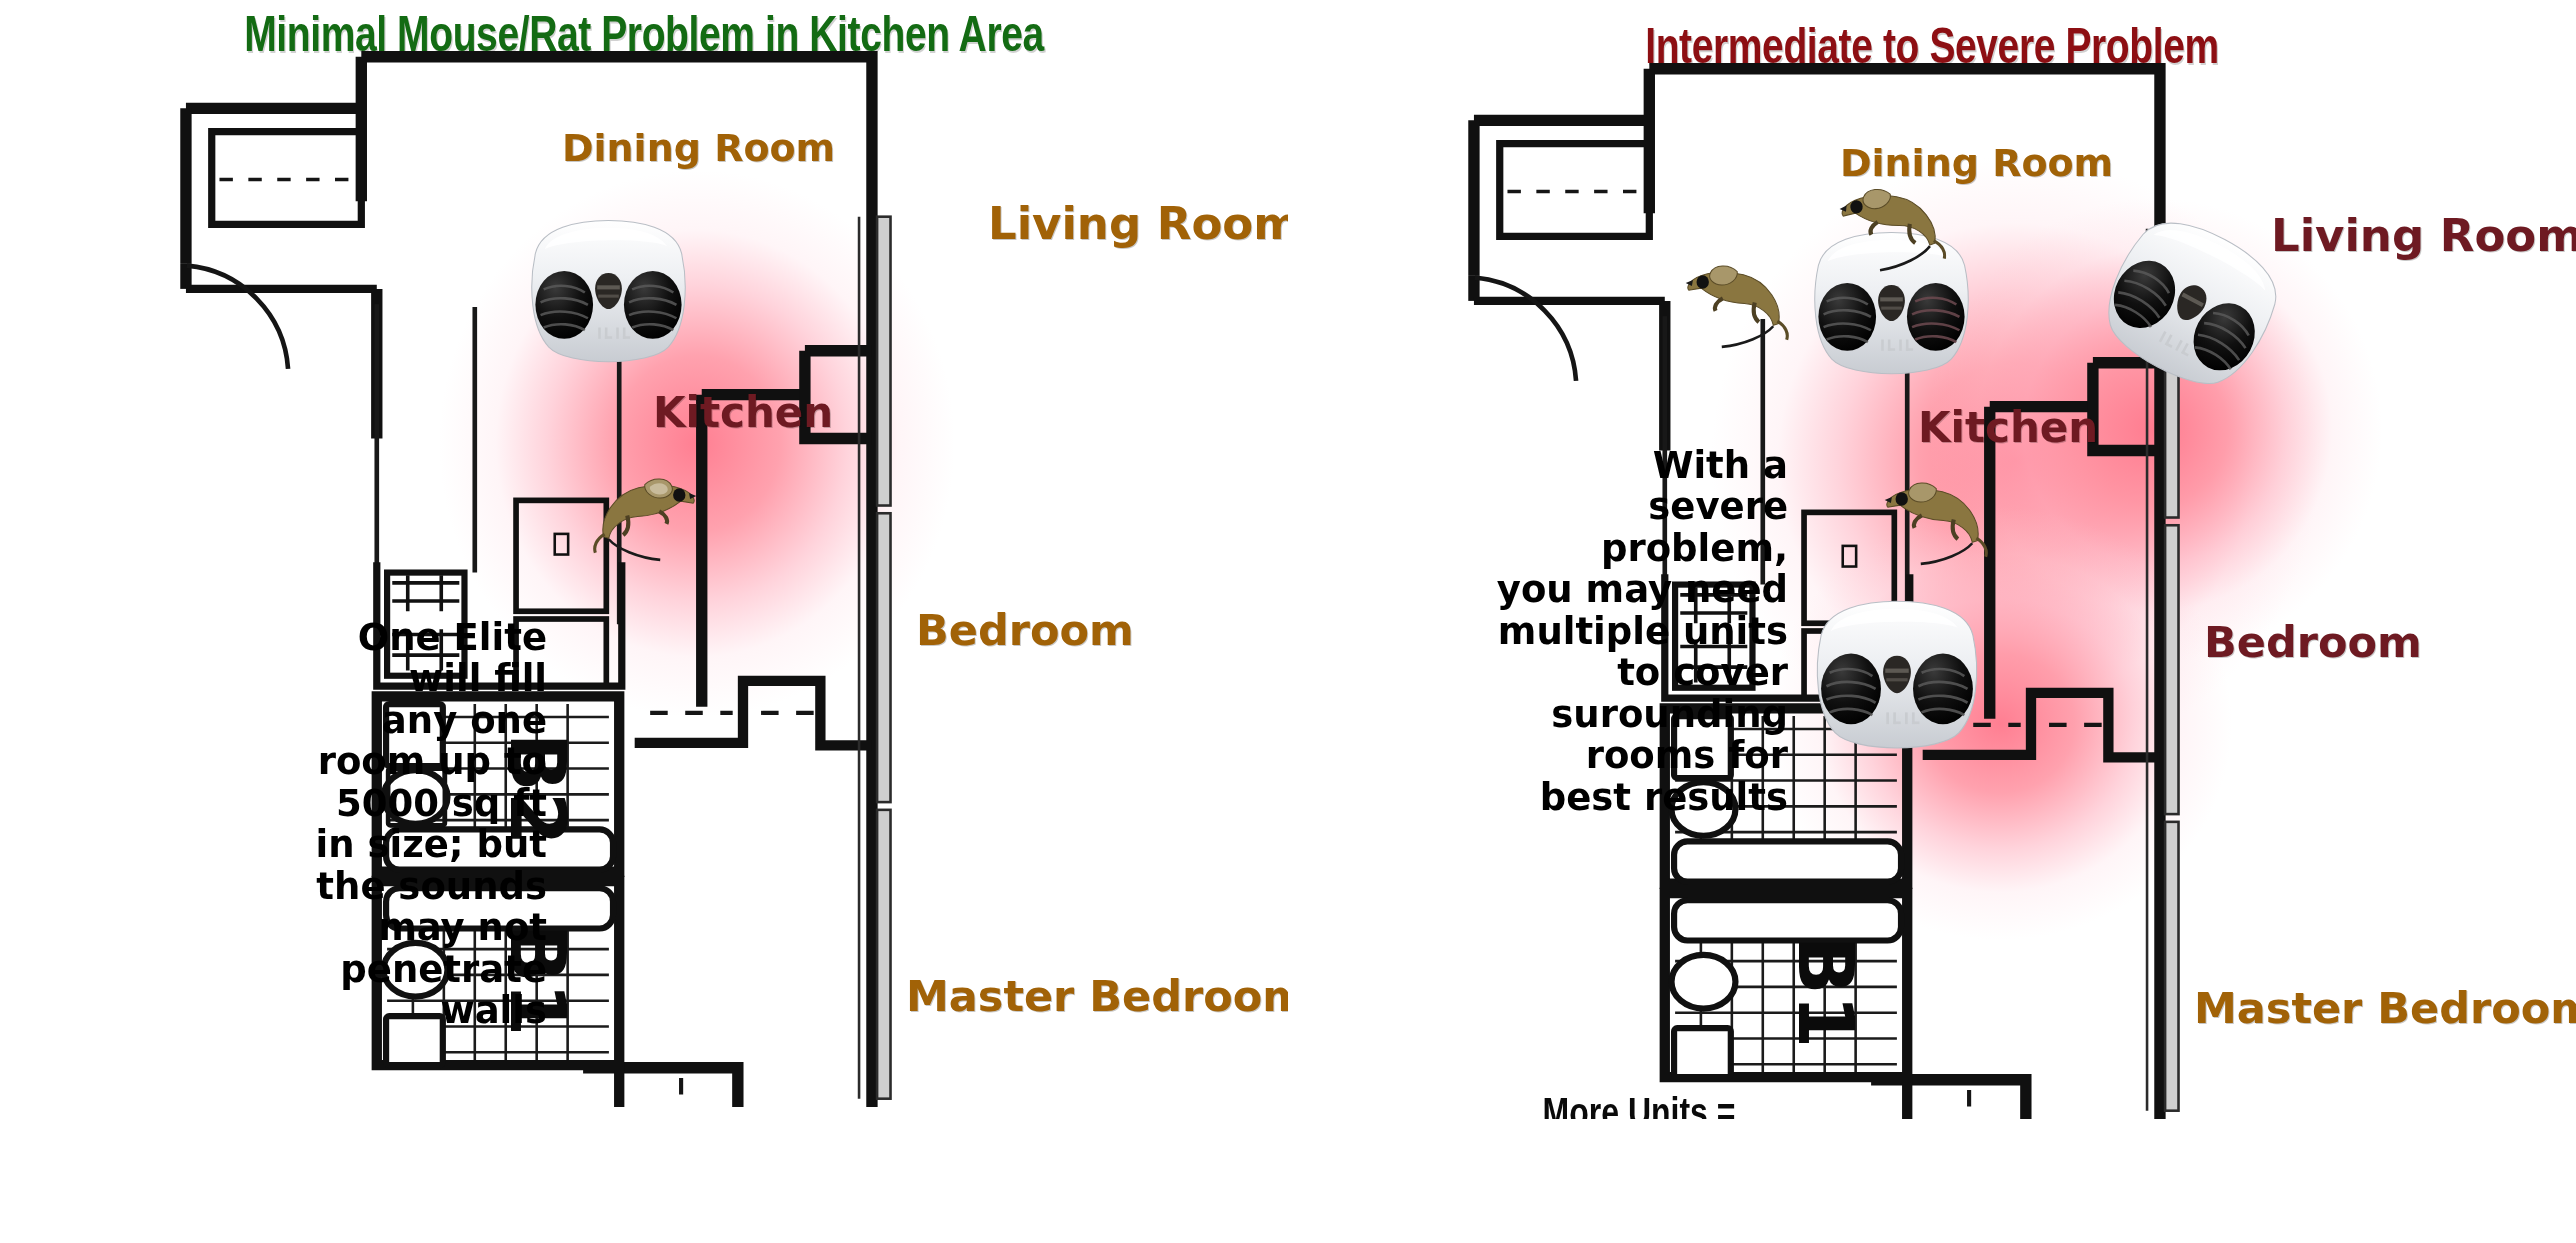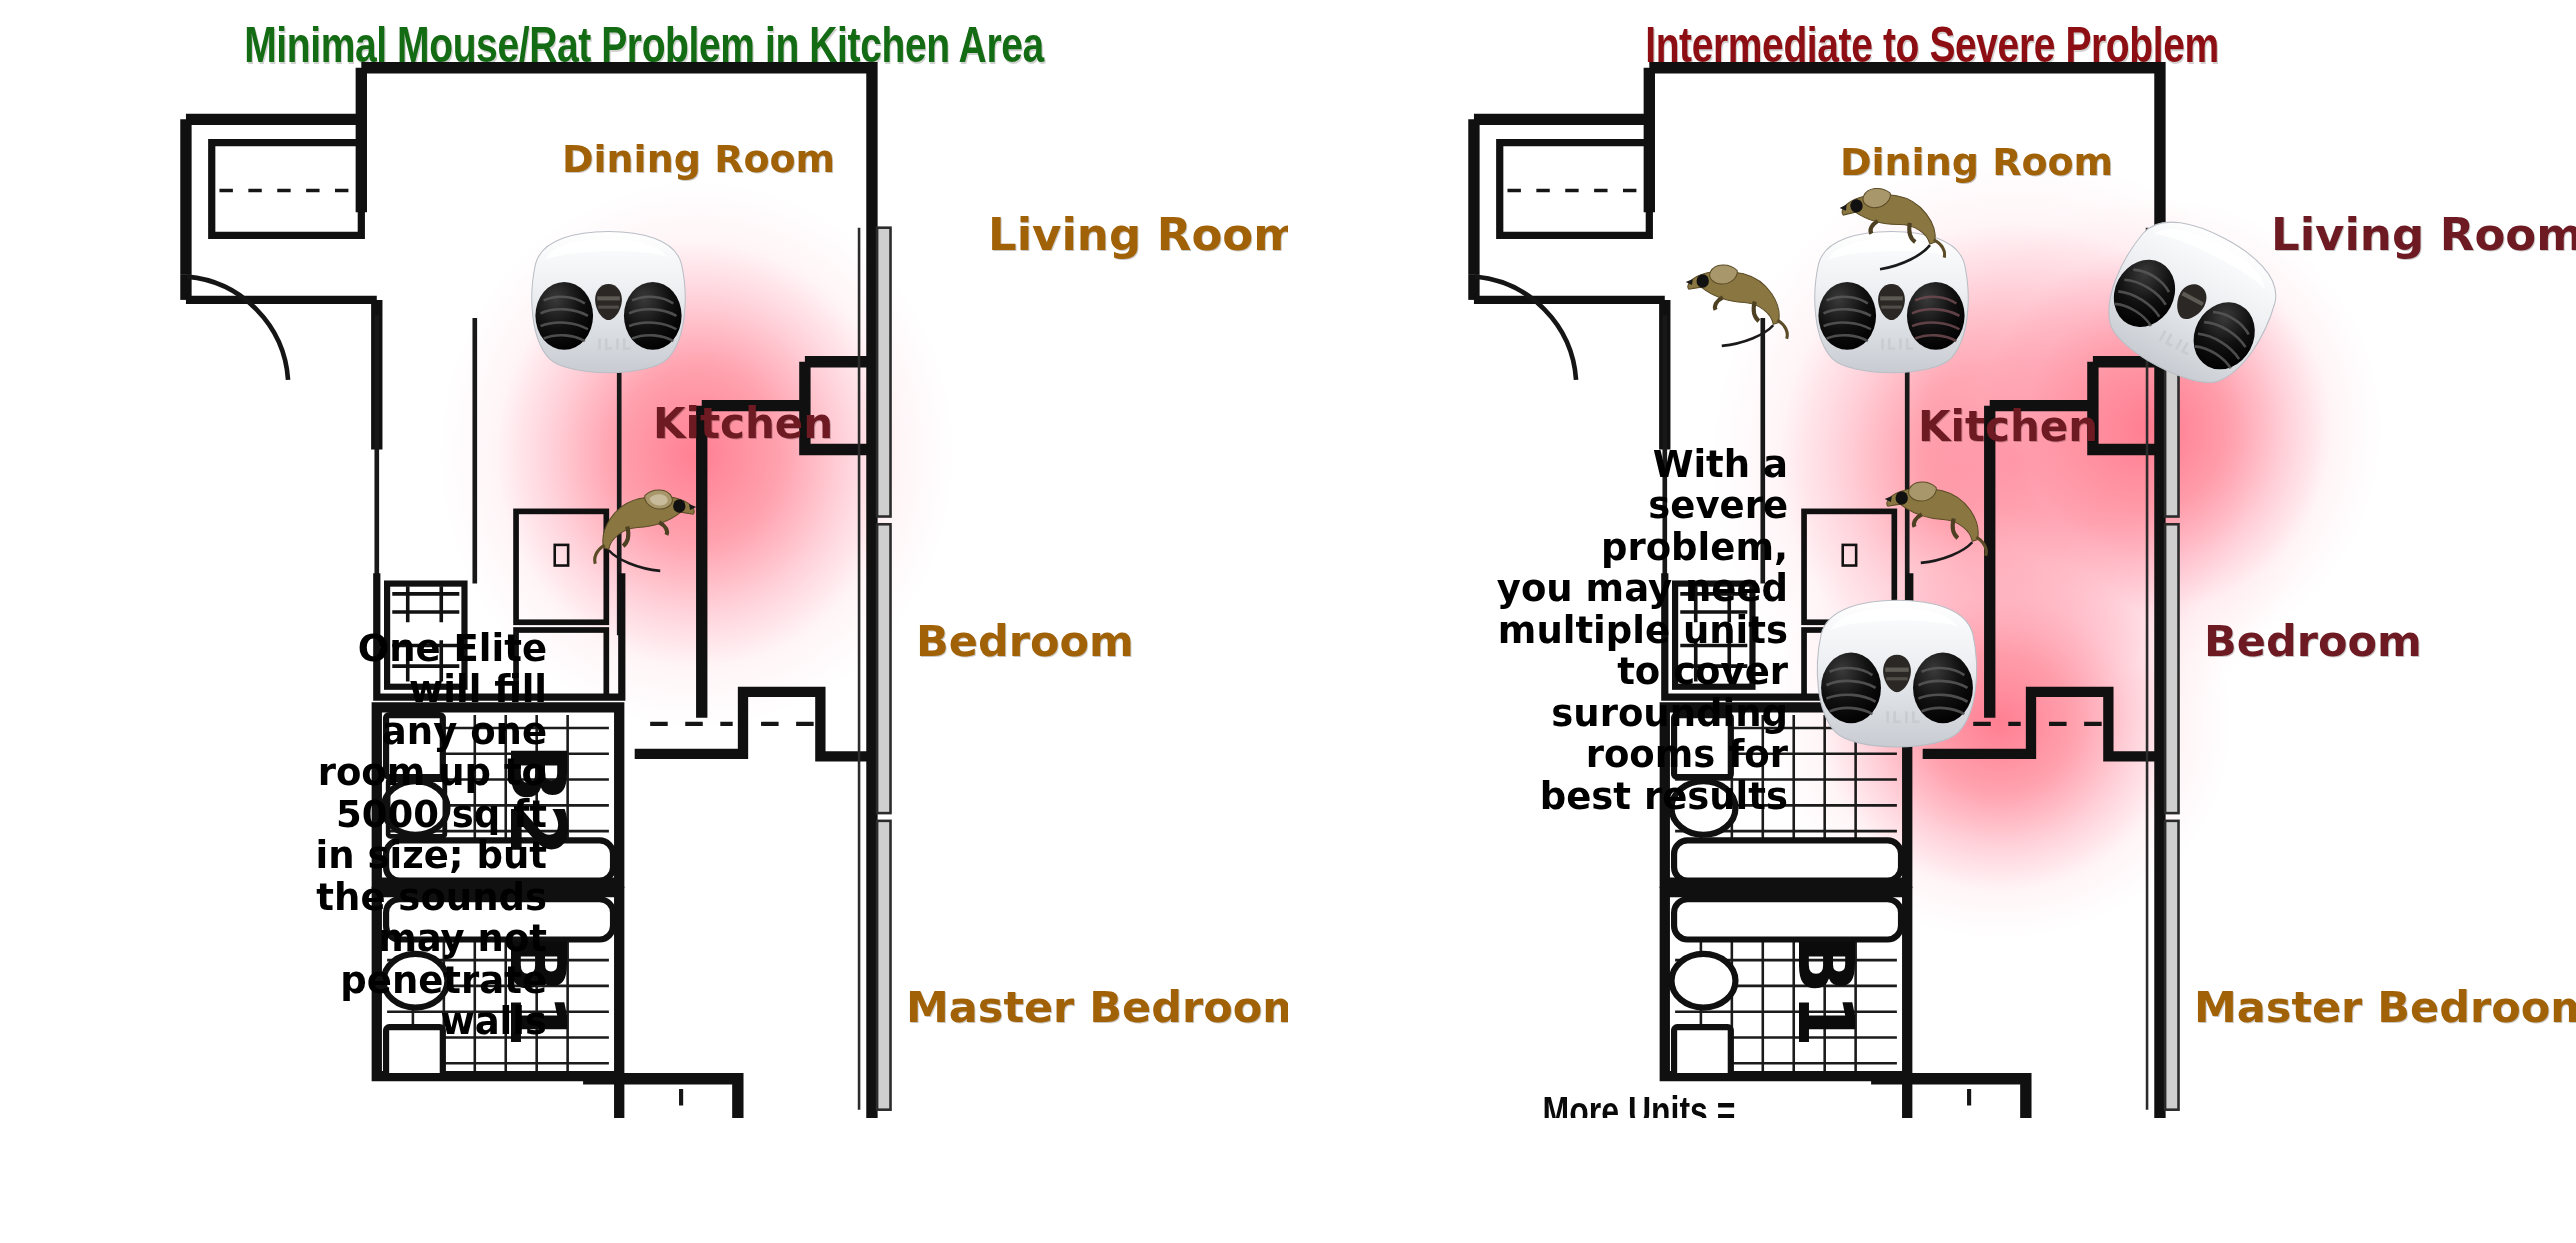--- a/index.html
+++ b/index.html
@@ -1,21 +1,21 @@
 <!DOCTYPE html>
 <html style="font-size:8.3px"><head>
 <meta charset="utf-8">
 <style>
   html,body{margin:0;padding:0;background:#ffffff;}
   body{width:2576px;height:1243px;overflow:hidden;position:relative;
        font-family:"DejaVu Sans", sans-serif;}
 
-  .panel{position:absolute;top:11px;height:1107px;width:1288px;overflow:hidden;}
+  .panel{position:absolute;top:0;height:1107px;width:1288px;overflow:hidden;}
   .panel-left{left:0;}
-  .panel-right{left:1288px;}
+  .panel-right{left:1288px;margin-top:12px;}
 
   
   .title{
     position:absolute;top:5.2px;width:100%;text-align:center;
     font-family:"Liberation Sans", sans-serif;
     font-weight:bold;font-size:50px;letter-spacing:-0.5px;
     transform:scaleX(.78);transform-origin:50% 0;
     white-space:nowrap;
   }
   .title-left{color:#136b13;text-shadow:1.5px 1.5px 0 rgba(0,0,0,.18);}

